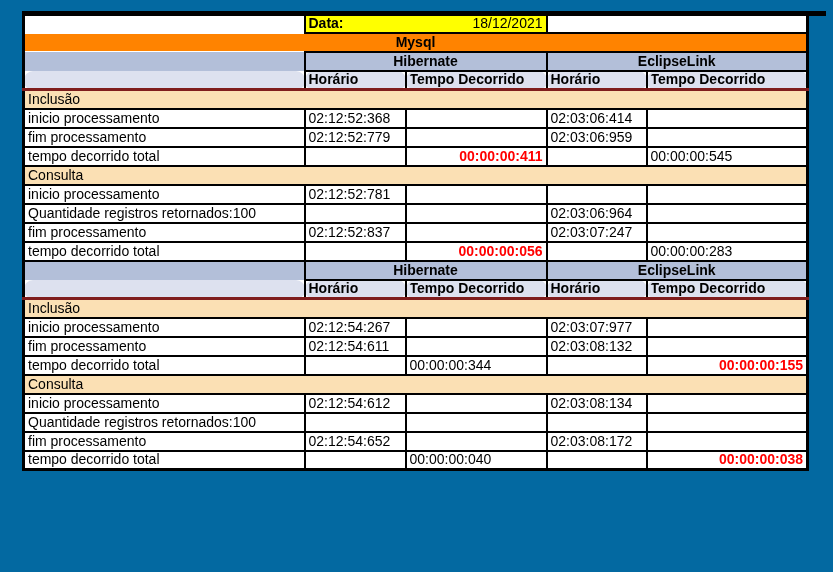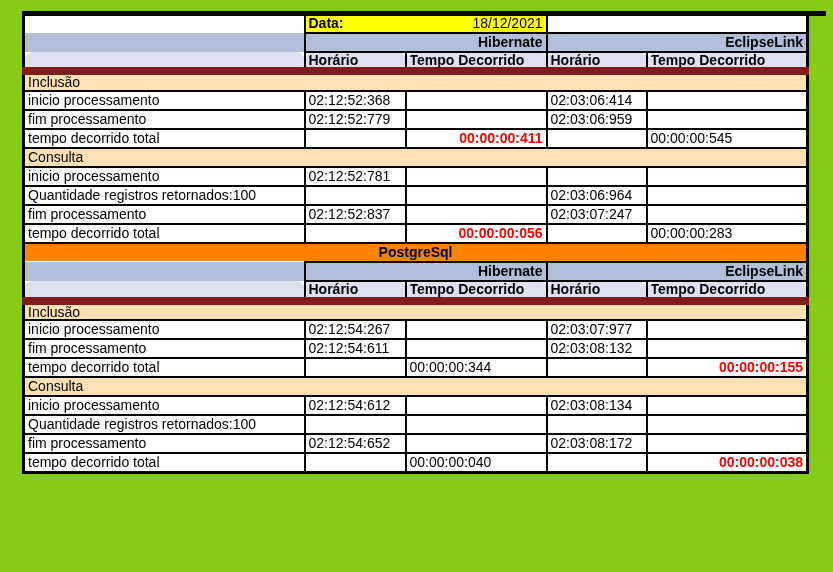--- a/index.html
+++ b/index.html
@@ -1,21 +1,21 @@
 <!DOCTYPE html>
 <html><head>
 <meta charset="utf-8">
 <style>
   * { box-sizing: border-box; }
   html, body { margin: 0; padding: 0; background: #ffffff; }
   .stage {
     position: relative;
     width: 833px;
     height: 572px;
-    background: #84cc16;
+    background: #0369a1;
     font-family: "Liberation Sans", sans-serif;
     overflow: hidden;
   }
   table.sheet {
     position: absolute;
     left: 22px;
     top: 11px;
     width: 784px;
     border-collapse: collapse;
     table-layout: fixed;
@@ -33,27 +33,27 @@
     overflow: hidden;
     white-space: nowrap;
     vertical-align: middle;
     text-align: left;
   }
   .b   { font-weight: 700; }
   .ctr { text-align: center; }
   .red { color: #ff0000; font-weight: 700; text-align: right; }
   .bg-o { background: #FF8300; }
   .bg-y { background: #FFFF00; }
-  .bg-h { background: #B3BFD9; text-align: right; }
+  .bg-h { background: #B3BFD9; }
   .bg-s { background: #DDE1EF; border-radius: 9px; }
   .bg-g { background: #FBE0B4; }
   .nb-t { border-top: none; }
   .nb-b { border-bottom: none; }
   .nb-r { border-right: none; }
-  .thick-t { border-top: 8px solid #7f1d1d; }
+  .thick-t { border-top: 3px solid #7f1d1d; }
   .datewrap {
     display: flex;
     justify-content: space-between;
     align-items: center;
   }
   .topbar-ext {
     position: absolute;
     left: 799px;
     top: 11px;
     width: 27px;
@@ -82,20 +82,23 @@
         <td colspan="2" class="bg-y">
           <div class="datewrap">
             <span class="b">Data:</span>
             <span>18/12/2021</span>
           </div>
         </td>
         <td colspan="2"></td>
       </tr>
 
       <tr>
+        <td colspan="5" class="bg-o ctr b nb-t nb-b">Mysql</td>
+      </tr>
+      <tr>
         <td class="bg-h nb-t nb-b nb-r"></td>
         <td colspan="2" class="bg-h ctr b">Hibernate</td>
         <td colspan="2" class="bg-h ctr b">EclipseLink</td>
       </tr>
       <tr>
         <td class="bg-s nb-t nb-r"></td>
         <td class="bg-s b">Horário</td>
         <td class="bg-s b">Tempo Decorrido</td>
         <td class="bg-s b">Horário</td>
         <td class="bg-s b">Tempo Decorrido</td>
@@ -152,23 +155,20 @@
       </tr>
       <tr>
         <td>tempo decorrido total</td>
         <td></td>
         <td class="red">00:00:00:056</td>
         <td></td>
         <td>00:00:00:283</td>
       </tr>
 
       <tr>
-        <td colspan="5" class="bg-o ctr b nb-b">PostgreSql</td>
-      </tr>
-      <tr>
         <td class="bg-h nb-t nb-b nb-r"></td>
         <td colspan="2" class="bg-h ctr b">Hibernate</td>
         <td colspan="2" class="bg-h ctr b">EclipseLink</td>
       </tr>
       <tr>
         <td class="bg-s nb-t nb-r"></td>
         <td class="bg-s b">Horário</td>
         <td class="bg-s b">Tempo Decorrido</td>
         <td class="bg-s b">Horário</td>
         <td class="bg-s b">Tempo Decorrido</td>

